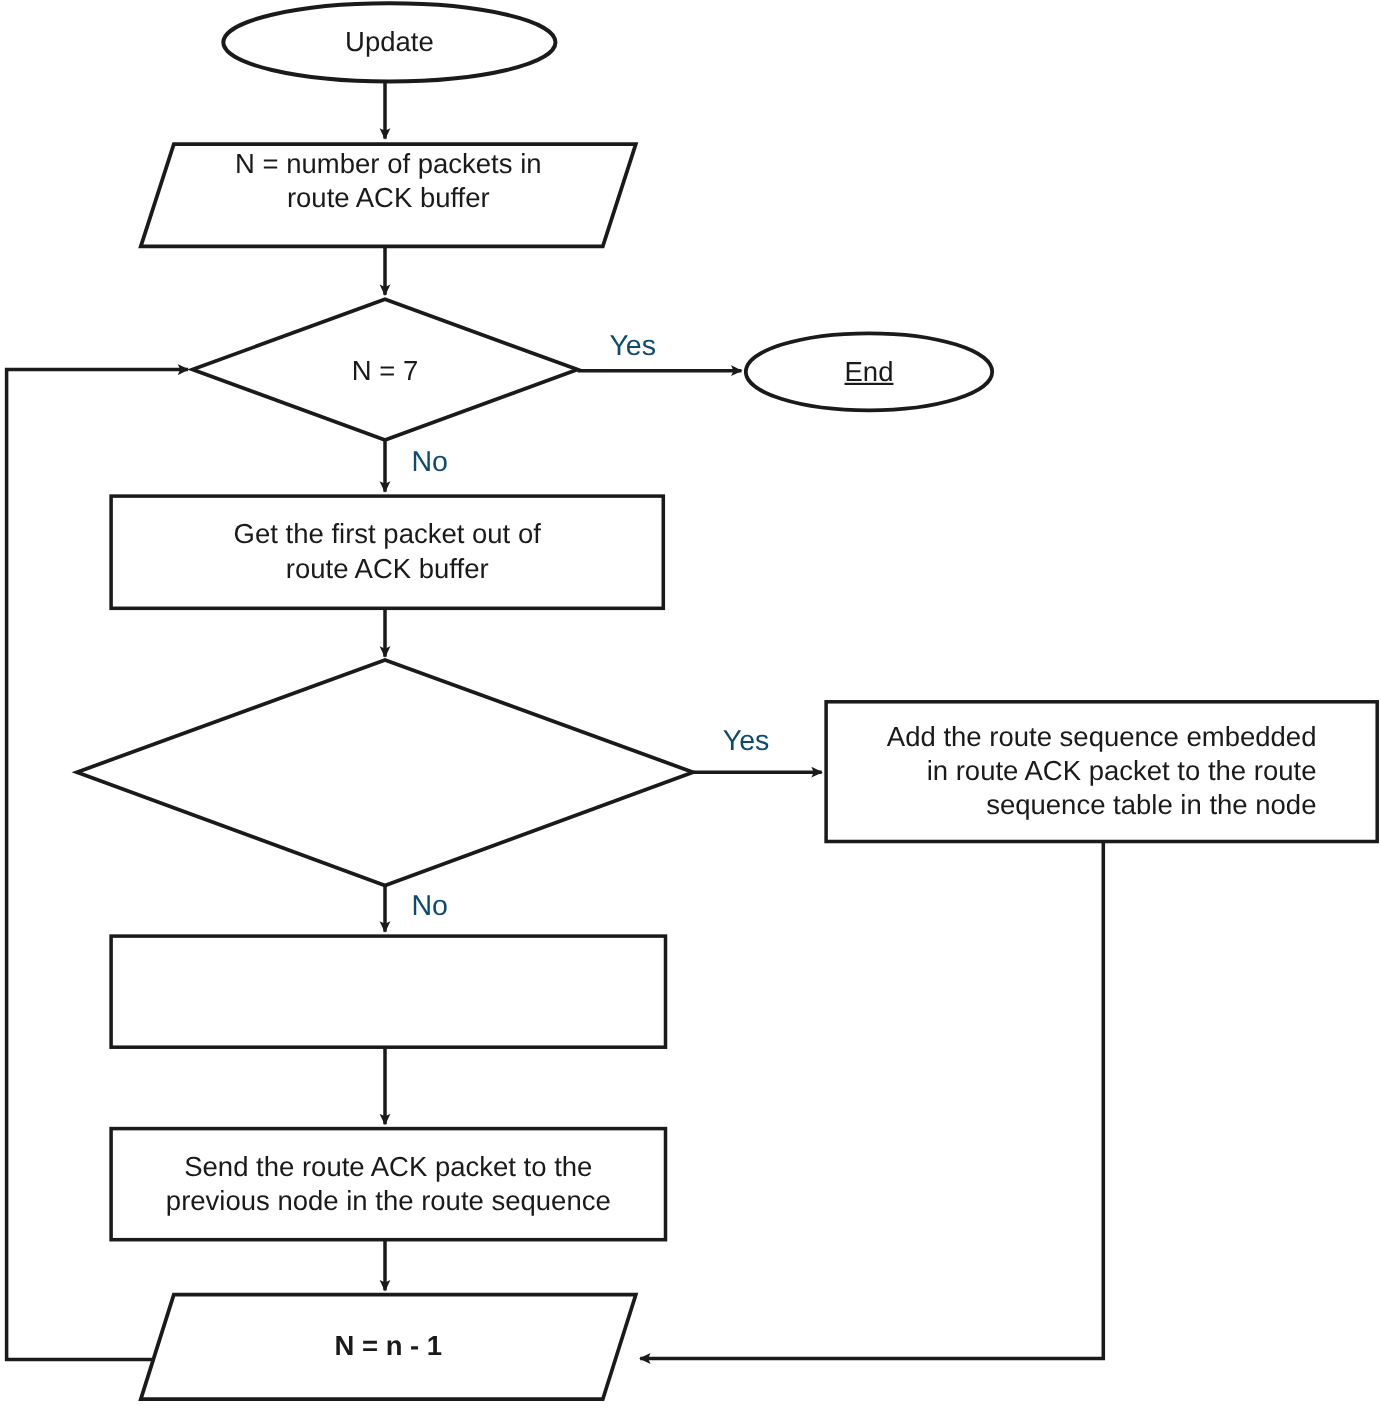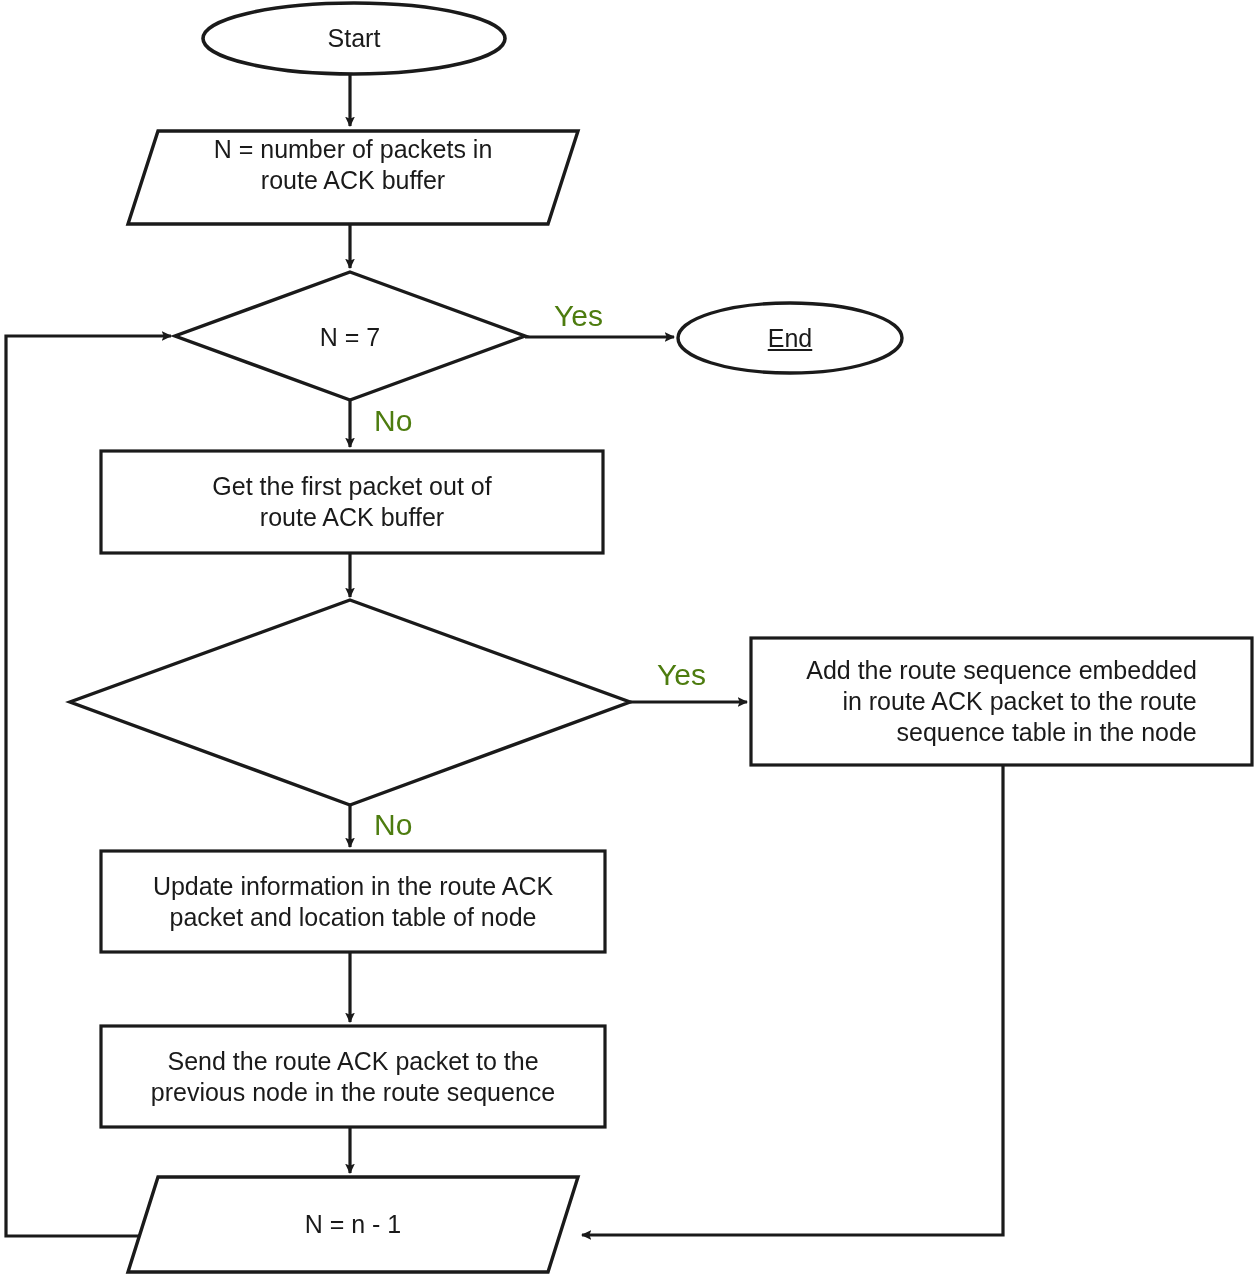--- a/index.html
+++ b/index.html
@@ -31,22 +31,22 @@
     justify-content: center;
     text-align: center;
     color: #1a1a1a;
     font-size: 25px;
     line-height: 1.24;
     white-space: pre-line;
     pointer-events: none;
   }
   .edge-label {
     position: absolute;
-    color: #4d7c0f;
-    font-size: 30px;
+    color: #0c4a6e;
+    font-size: 26px;
     line-height: 1;
     white-space: nowrap;
   }
 </style>
 </head>
 <body>
 
 <div id="flowchart-canvas">
 
   <svg id="flowchart-svg" viewBox="0 0 1255 1280">
@@ -92,44 +92,42 @@
 
     <line x1="350" y1="952" x2="350" y2="1022" stroke="#1a1a1a" stroke-width="3.2" marker-end="url(#arrowhead)"></line>
 
     <line x1="350" y1="1127" x2="350" y2="1173" stroke="#1a1a1a" stroke-width="3.2" marker-end="url(#arrowhead)"></line>
 
     <polyline points="1003,765 1003,1235 582,1235" fill="none" stroke="#1a1a1a" stroke-width="3.2" marker-end="url(#arrowhead)"></polyline>
 
     <polyline points="140,1236 6,1236 6,336 171,336" fill="none" stroke="#1a1a1a" stroke-width="3.2" marker-end="url(#arrowhead)"></polyline>
   </svg>
 
-  <div class="shape-text" style="left:203px; top:3px; width:302px; height:71px;">Start</div>
+  <div class="shape-text" style="left:203px; top:3px; width:302px; height:71px;">Update</div>
 
   <div class="shape-text" style="left:148px; top:133px; width:410px; height:64px;">N = number of packets in
 route ACK buffer</div>
 
   <div class="shape-text" style="left:235px; top:305px; width:230px; height:64px;">N = 7</div>
 
   <div class="shape-text" style="left:678px; top:303px; width:224px; height:70px;text-decoration:underline;">End</div>
 
   <div class="shape-text" style="left:111px; top:455px; width:482px; height:94px;">Get the first packet out of
 route ACK buffer</div>
 
 
   <div class="shape-text" style="left:757px; top:642px; width:489px; height:119px;text-align:right;">Add the route sequence embedded
 in route ACK packet to the route
 sequence table in the node</div>
 
-  <div class="shape-text" style="left:106px; top:855px; width:494px; height:93px;">Update information in the route ACK
-packet and location table of node</div>
 
   <div class="shape-text" style="left:106px; top:1030px; width:494px; height:93px;">Send the route ACK packet to the
 previous node in the route sequence</div>
 
-  <div class="shape-text" style="left:148px; top:1179px; width:410px; height:90px;">N = n - 1</div>
+  <div class="shape-text" style="left:148px; top:1179px; width:410px; height:90px;font-weight:bold;">N = n - 1</div>
 
   <div class="edge-label" style="left:554px; top:301px;">Yes</div>
 
   <div class="edge-label" style="left:374px; top:406px;">No</div>
 
   <div class="edge-label" style="left:657px; top:660px;">Yes</div>
 
   <div class="edge-label" style="left:374px; top:810px;">No</div>
 
 </div>

